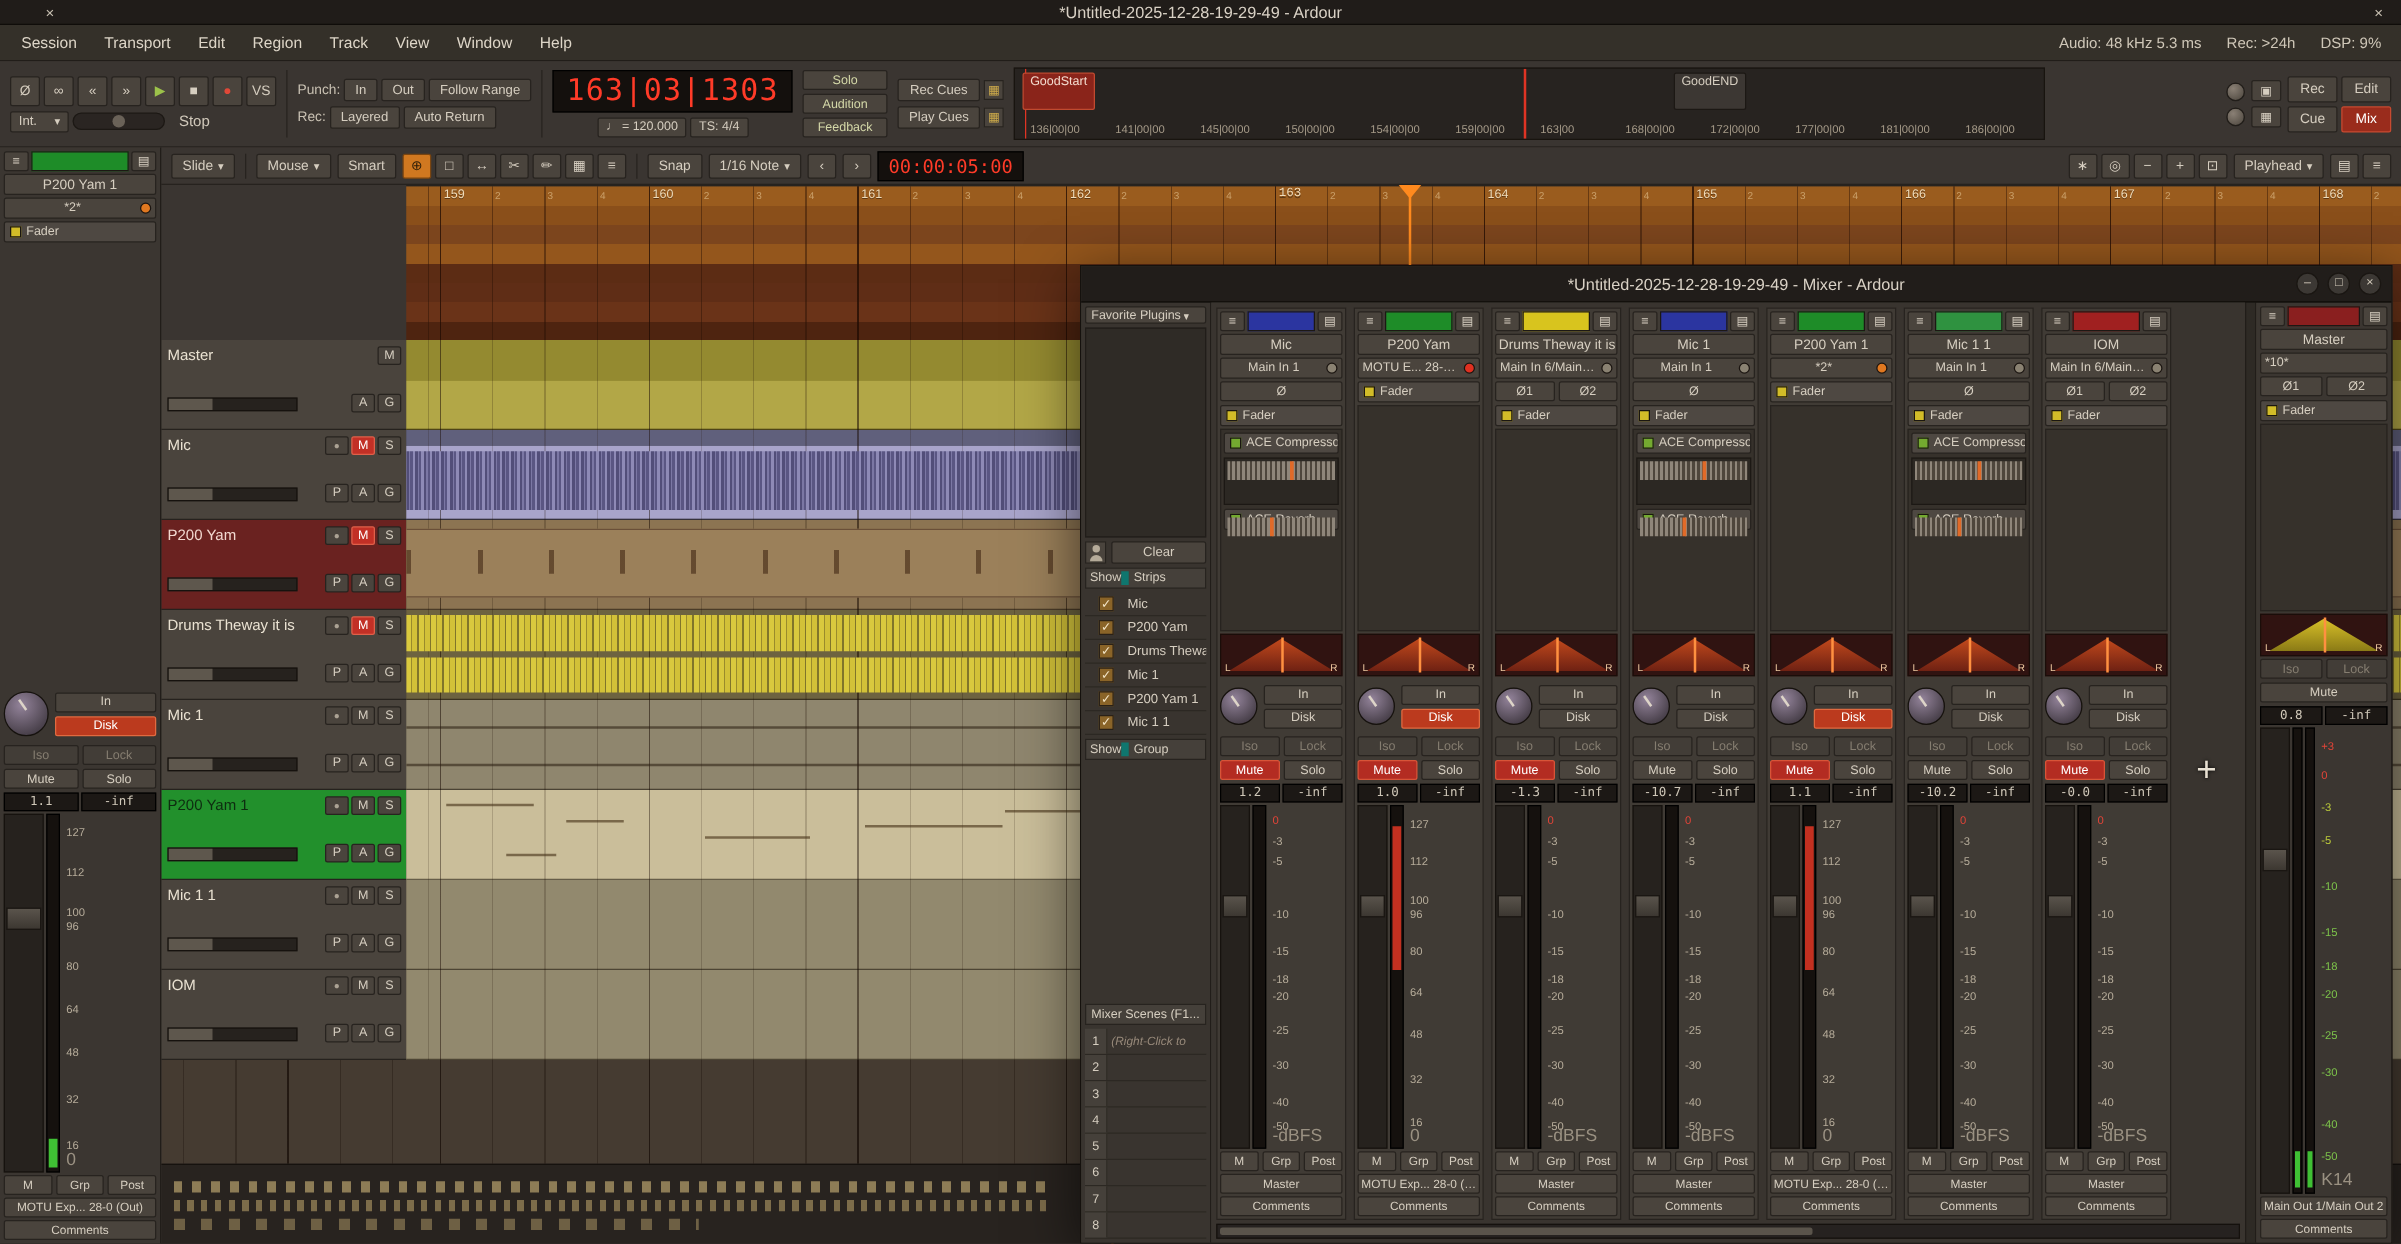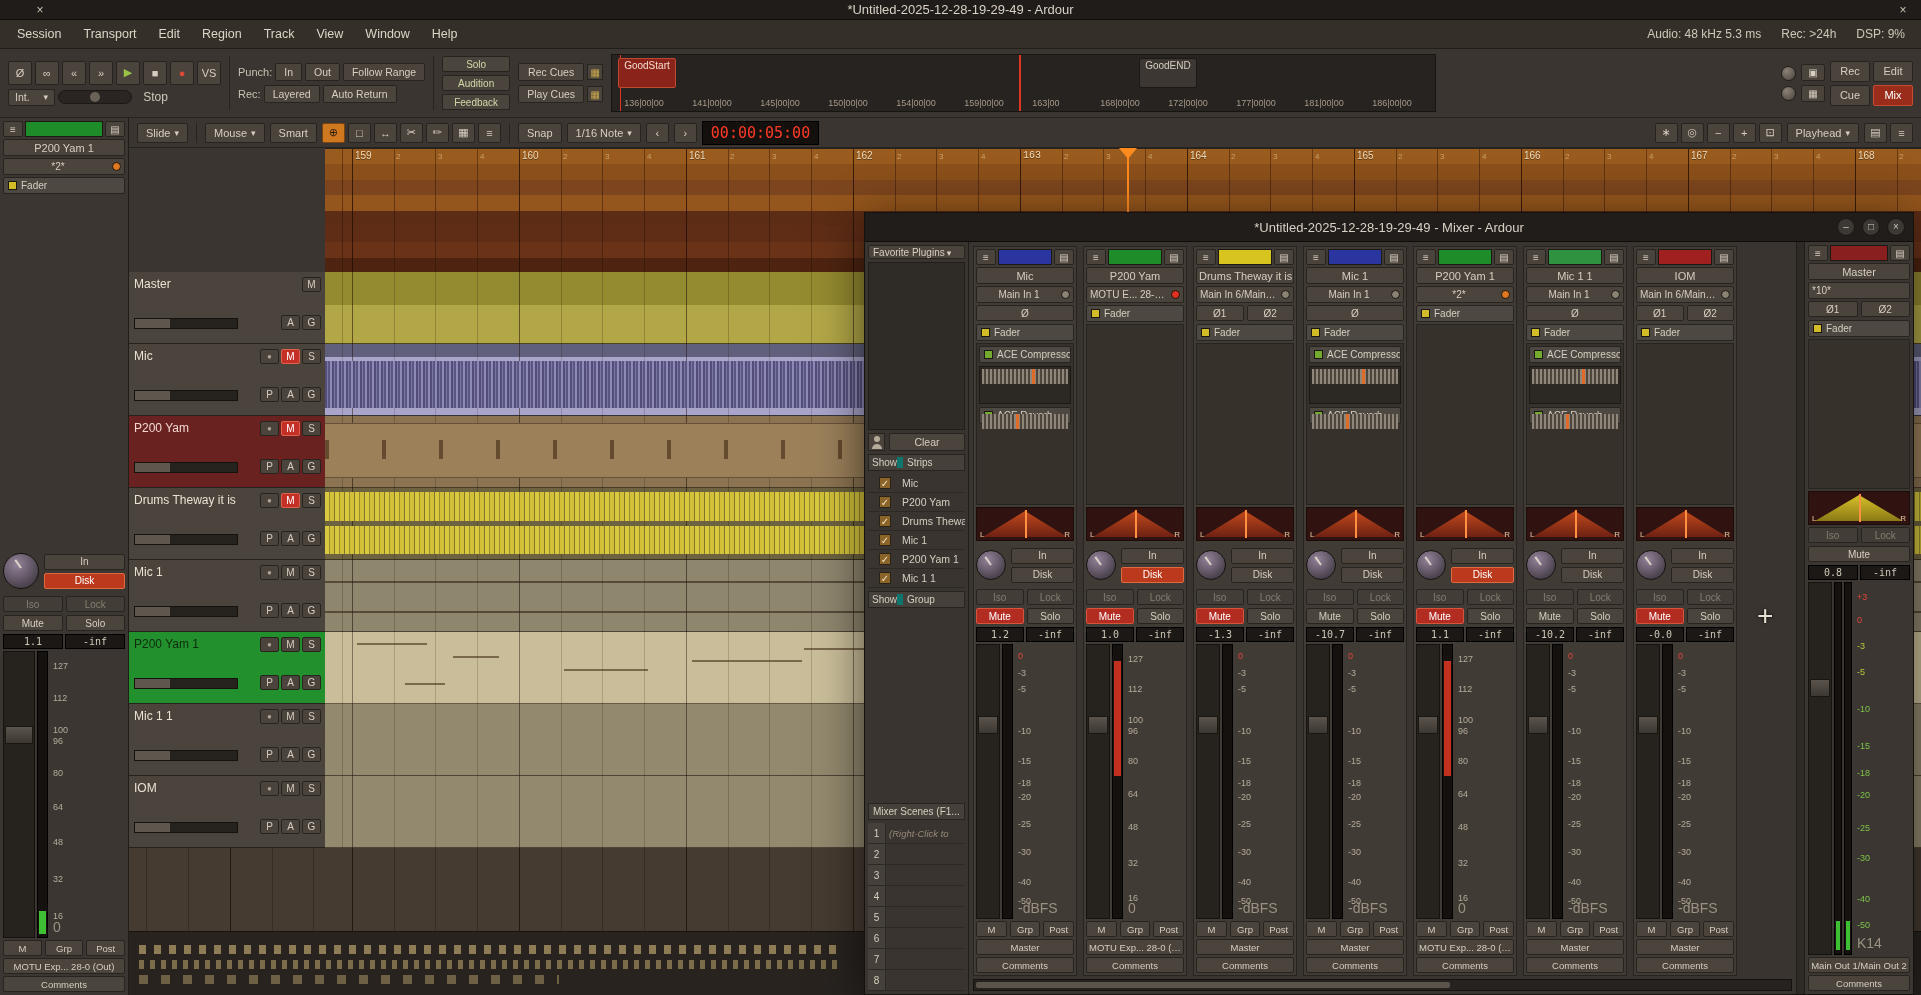--- a/index.html
+++ b/index.html
@@ -285,20 +285,27 @@
         <button class="pbtn">Out</button>
         <button class="pbtn">Follow Range</button>
       </div>
       <div class="row">
         <span class="lbl">Rec:</span>
         <button class="pbtn">Layered</button>
         <button class="pbtn">Auto Return</button>
       </div>
     </div>
     <div class="vsep"></div>
+    <div class="tb-block">
+      <div class="bigclock">163|03|1303</div>
+      <div class="row" style="justify-content:center">
+        <button class="cb-sub">♩ = 120.000</button>
+        <button class="cb-sub">TS: 4/4</button>
+      </div>
+    </div>
     <div class="tb-block tb-monitor" id="monitor-btns">
         <button class="mon-btn">Solo</button>
         <button class="mon-btn">Audition</button>
         <button class="mon-btn">Feedback</button>
       </div>
     <div class="tb-block">
       <div class="row">
         <button class="cue-btn">Rec Cues</button>
         <span class="cuegrid">▦</span>
       </div>

